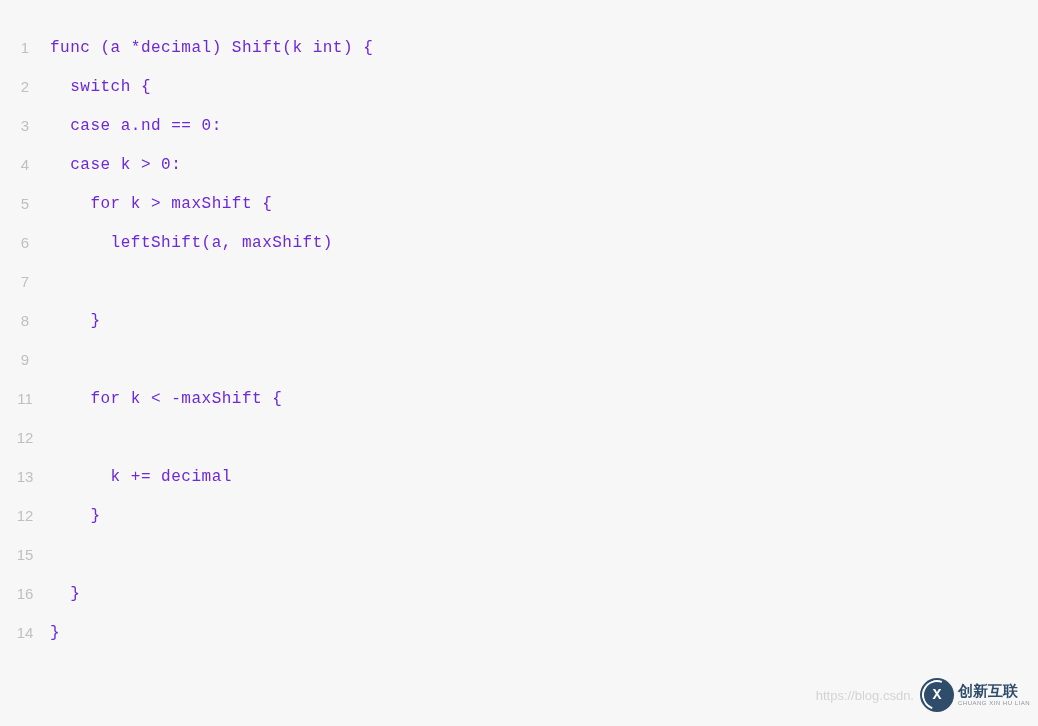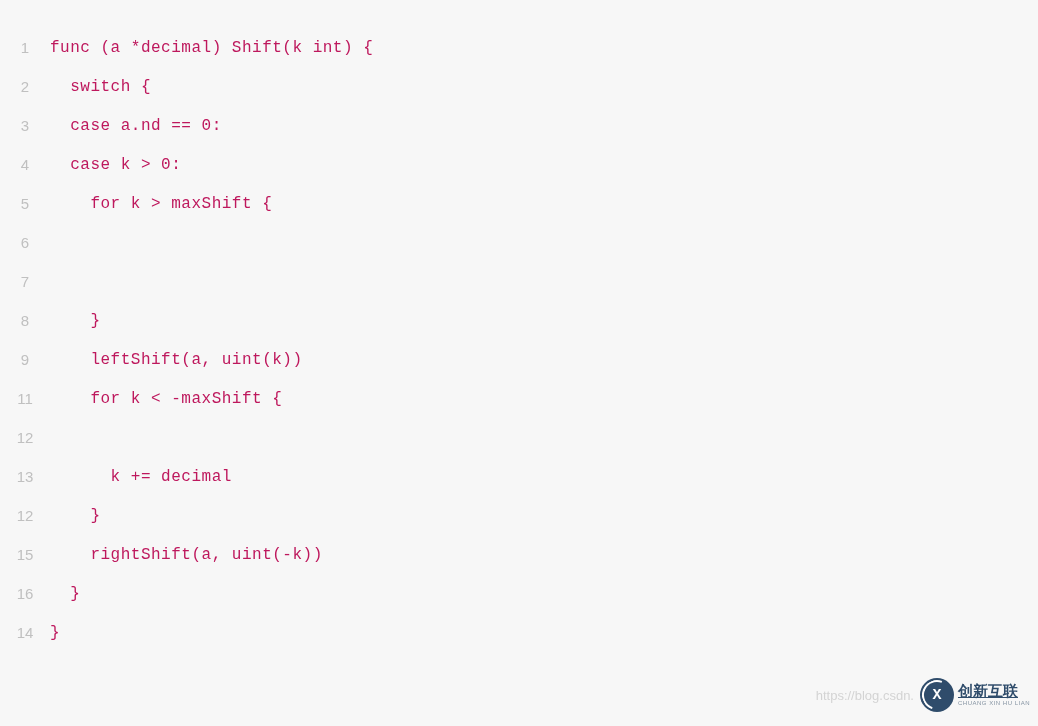--- a/index.html
+++ b/index.html
@@ -27,21 +27,21 @@
   }
   .line-number {
     width: 50px;
     text-align: center;
     color: #c0c0c0;
     font-size: 15px;
     user-select: none;
     font-family: Arial, sans-serif;
   }
   .line-content {
-    color: #be185d;
+    color: #6d28d9;
     white-space: pre;
     letter-spacing: 0.5px;
     font-family: "SFMono-Regular", Consolas, "Liberation Mono", Menlo, monospace;
   }
   .watermark {
     position: absolute;
     bottom: 14px;
     right: 8px;
     display: flex;
     align-items: center;
@@ -86,21 +86,20 @@
   .logo-text {
     display: flex;
     flex-direction: column;
     line-height: 1.1;
   }
   .logo-cn {
     color: #1a3a5c;
     font-size: 15px;
     font-weight: bold;
     font-family: "Microsoft YaHei", sans-serif;
-    text-decoration: underline;
   }
   .logo-en {
     color: #7a8a9a;
     font-size: 6px;
     letter-spacing: 0.5px;
     font-family: Arial, sans-serif;
   }
 </style>
 </head>
 <body>
@@ -121,50 +120,49 @@
   <div class="code-line">
     <span class="line-number">4</span>
     <span class="line-content">  case k &gt; 0:</span>
   </div>
   <div class="code-line">
     <span class="line-number">5</span>
     <span class="line-content">    for k &gt; maxShift {</span>
   </div>
   <div class="code-line">
     <span class="line-number">6</span>
+    <span class="line-content">      leftShift(a, maxShift)</span>
   </div>
   <div class="code-line">
     <span class="line-number">7</span>
   </div>
   <div class="code-line">
     <span class="line-number">8</span>
     <span class="line-content">    }</span>
   </div>
   <div class="code-line">
     <span class="line-number">9</span>
-    <span class="line-content">    leftShift(a, uint(k))</span>
   </div>
   <div class="code-line">
     <span class="line-number">11</span>
     <span class="line-content">    for k &lt; -maxShift {</span>
   </div>
   <div class="code-line">
     <span class="line-number">12</span>
   </div>
   <div class="code-line">
     <span class="line-number">13</span>
     <span class="line-content">      k += decimal</span>
   </div>
   <div class="code-line">
     <span class="line-number">12</span>
     <span class="line-content">    }</span>
   </div>
   <div class="code-line">
     <span class="line-number">15</span>
-    <span class="line-content">    rightShift(a, uint(-k))</span>
   </div>
   <div class="code-line">
     <span class="line-number">16</span>
     <span class="line-content">  }</span>
   </div>
   <div class="code-line">
     <span class="line-number">14</span>
     <span class="line-content">}</span>
   </div>
 </div>

